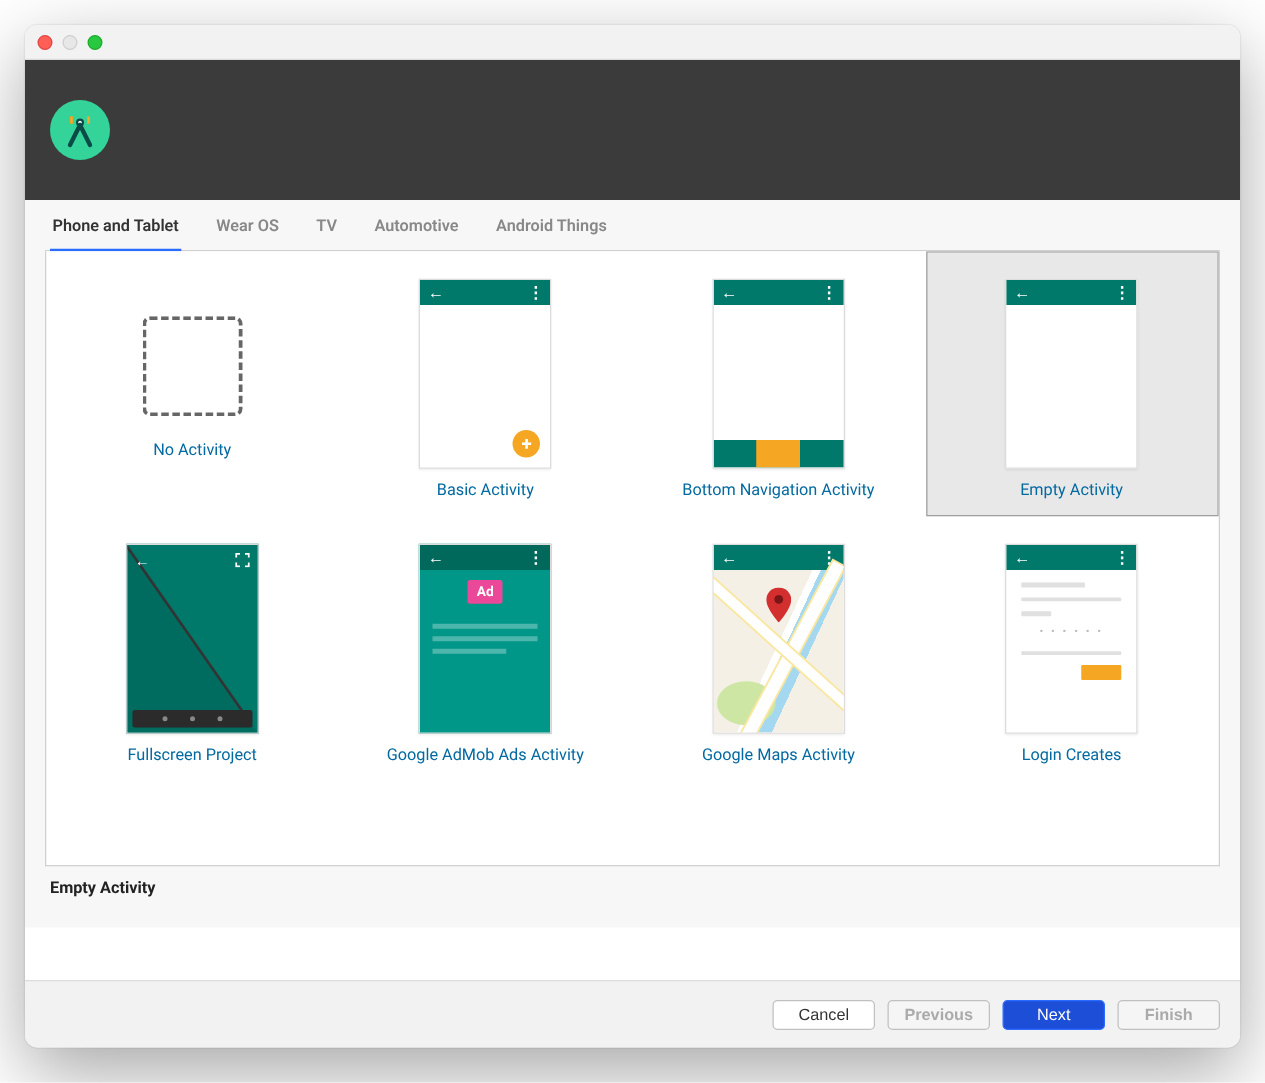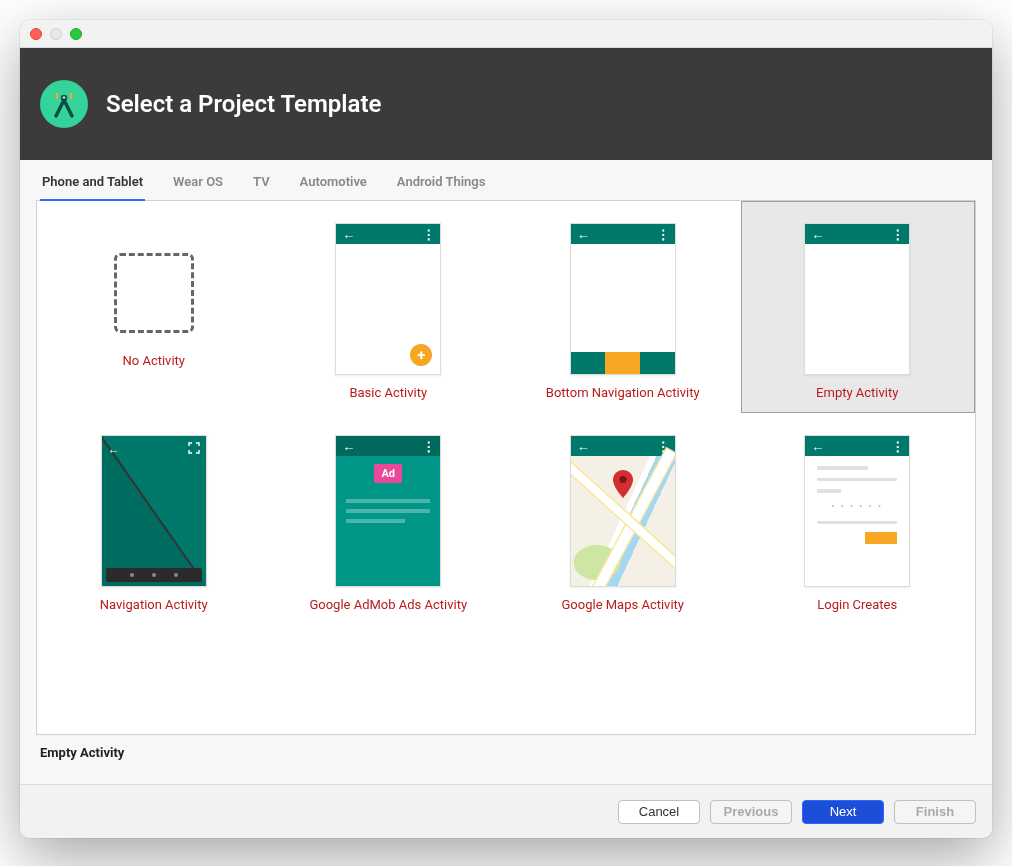--- a/index.html
+++ b/index.html
@@ -103,21 +103,21 @@
     border-right: 1px solid transparent;
     border-bottom: 1px solid transparent;
   }
   .tpl.selected {
     background: #e8e8e8;
     outline: 1px solid #9f9f9f;
     outline-offset: -1px;
   }
   .tpl-label {
     font-size: 13px;
-    color: #b91c1c;
+    color: #0369a1;
     margin-top: 10px;
   }
 
   
   .phone {
     width: 106px;
     height: 152px;
     margin: 0 auto;
     background: #fff;
     border: 1px solid #dcdcdc;
@@ -214,20 +214,21 @@
   
   .footer {
     height: 54px;
     border-top: 1px solid #dcdcdc;
     background: #f2f2f2;
     display: flex;
     align-items: center;
     justify-content: flex-end;
     gap: 10px;
     padding: 0 16px;
+    margin-top: 42px;
   }
   .btn {
     min-width: 82px;
     height: 24px;
     font-size: 13px;
     border-radius: 4px;
     border: 1px solid #c0c0c0;
     background: #fff;
     color: #333;
     cursor: pointer;
@@ -253,21 +254,20 @@
   <div class="banner">
     <div class="as-logo">
       <svg width="30" height="30" viewBox="0 0 30 30">
         <circle cx="15" cy="9" r="3.2" fill="#0b4b47"></circle>
         <circle cx="15" cy="9" r="1.4" fill="#fff"></circle>
         <path d="M15 11 L7 27 M15 11 L23 27" stroke="#0b4b47" stroke-width="3.5" stroke-linecap="round" fill="none"></path>
         <rect x="7" y="4" width="2.3" height="6" fill="#f5a623"></rect>
         <rect x="20.7" y="4" width="2.3" height="6" fill="#f5a623"></rect>
       </svg>
     </div>
-    <h1>Select a Project Template</h1>
   </div>
 
   <div class="content">
 
     <div class="tabs">
       <div class="tab active">Phone and Tablet</div>
       <div class="tab">Wear OS</div>
       <div class="tab">TV</div>
       <div class="tab">Automotive</div>
       <div class="tab">Android Things</div>
@@ -335,21 +335,21 @@
                   <path d="M1 4V1h3M11 4V1H8M1 8v3h3M11 8v3H8"></path>
                 </svg>
               </span>
             </div>
             <div class="full-bot">
                 <div class="d"></div>
                 <div class="d"></div>
                 <div class="d"></div>
               </div>
           </div>
-          <div class="tpl-label">Navigation Activity</div>
+          <div class="tpl-label">Fullscreen Project</div>
         </div>
 
         <div class="tpl">
           <div class="phone adm">
             <div class="phone-bar" style="background:#00695c;">
                 <span class="arrow">←</span>
                 <span class="dots">⋮</span>
               </div>
             <div class="adm-pad">
               <span class="ad-badge">Ad</span>

